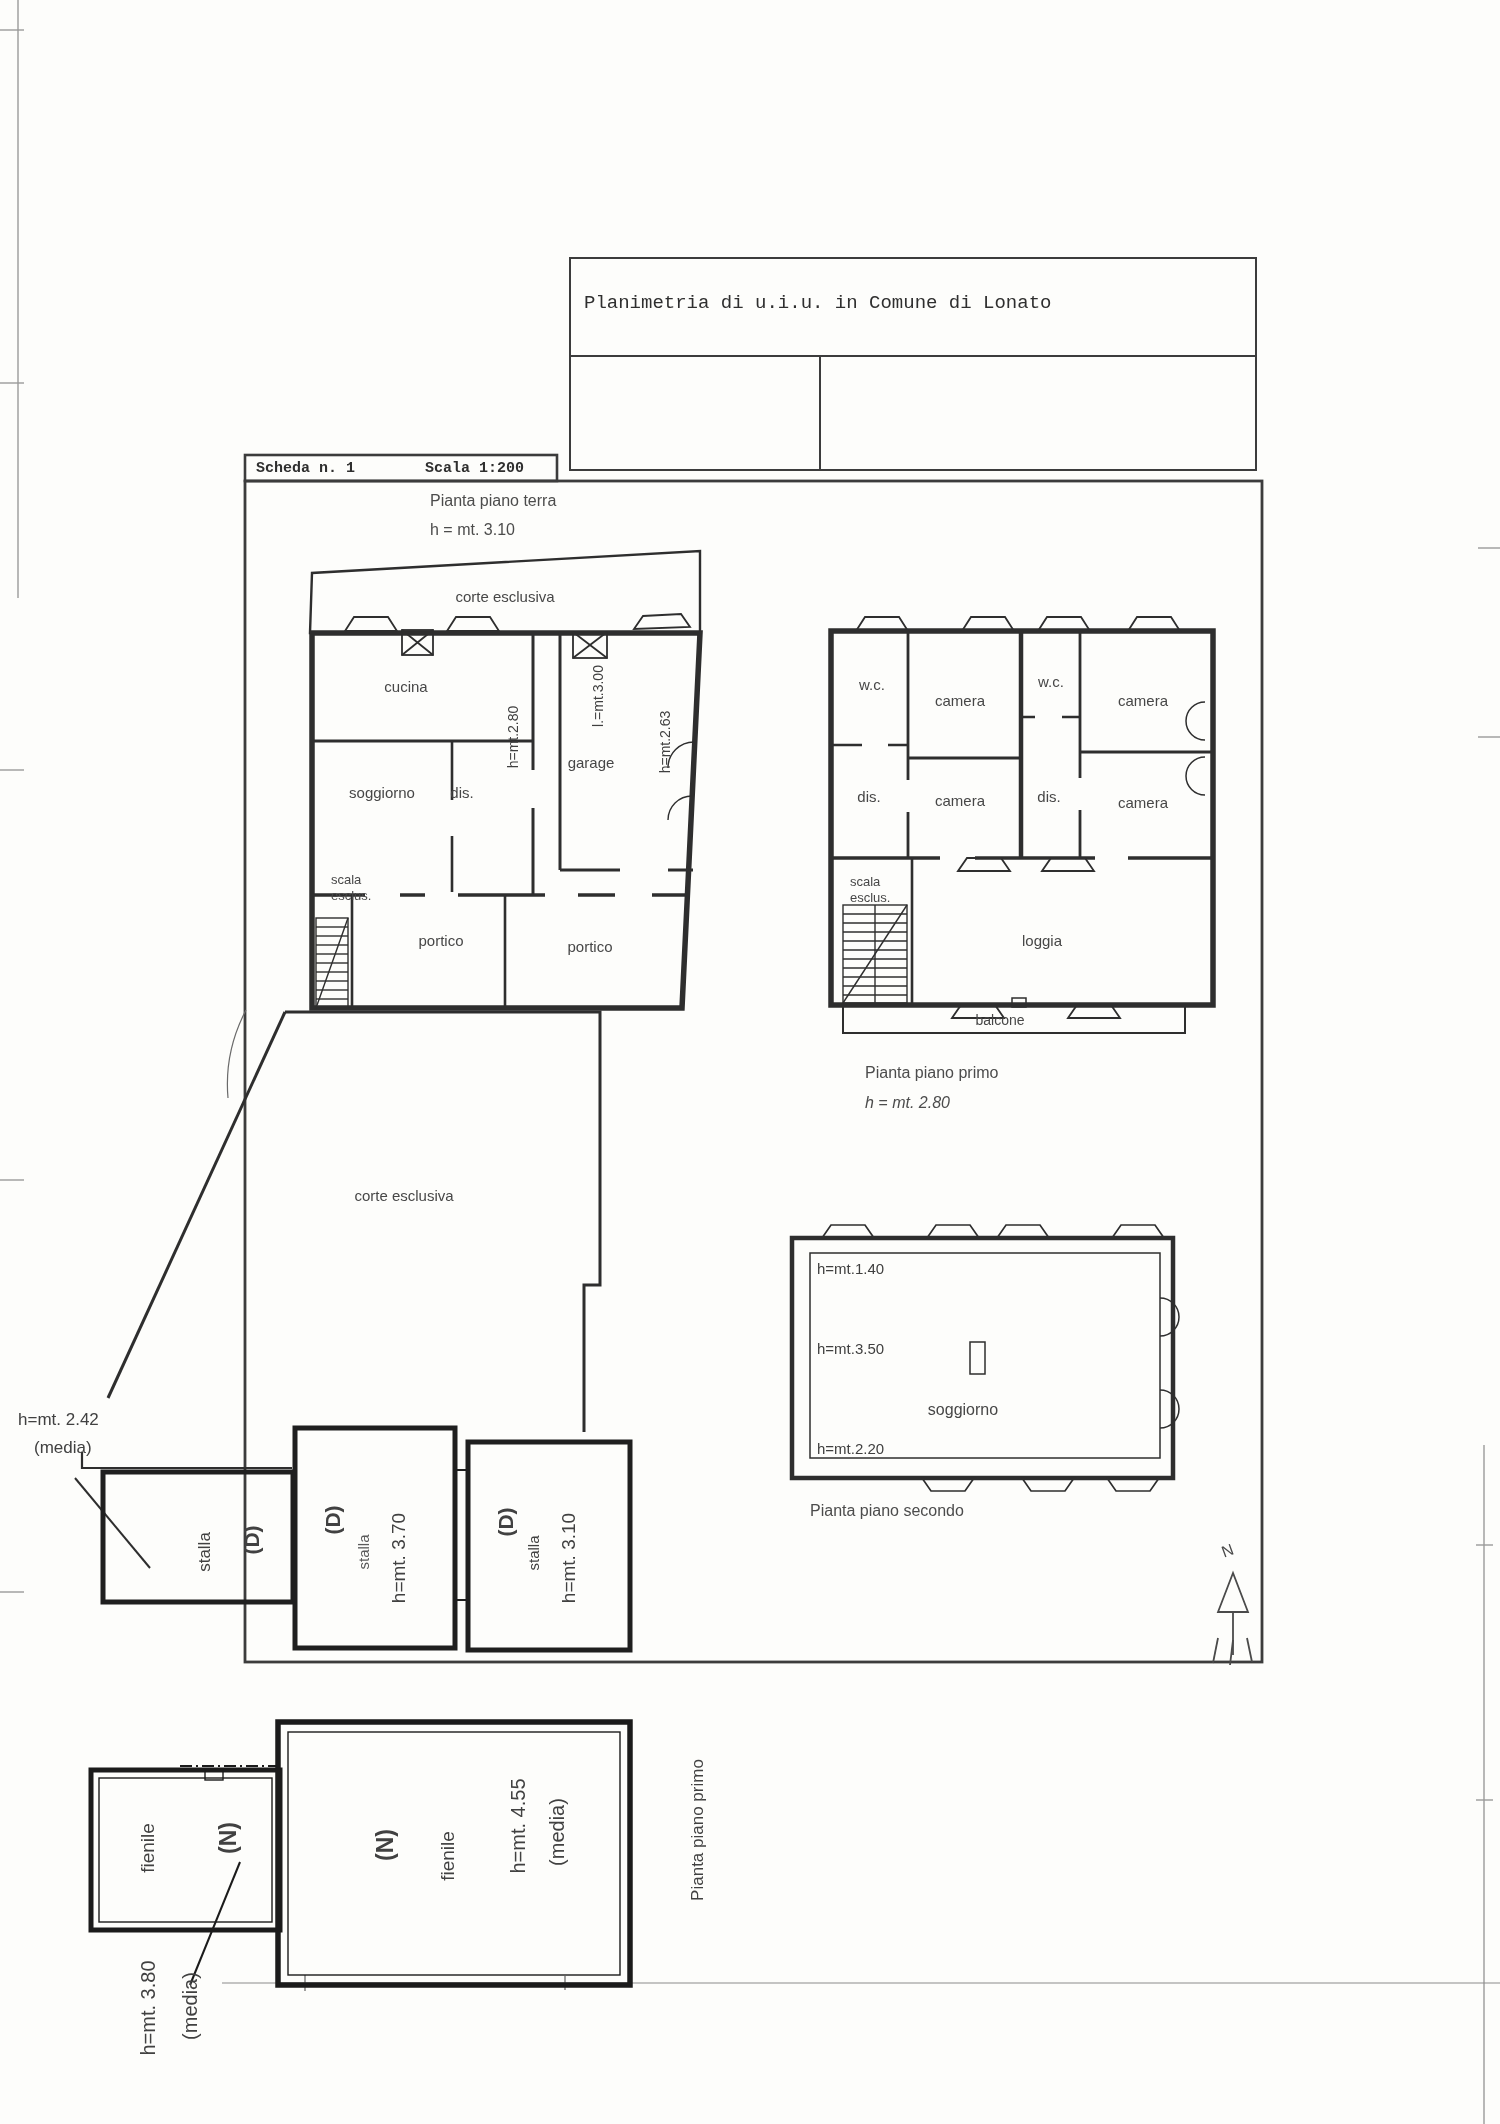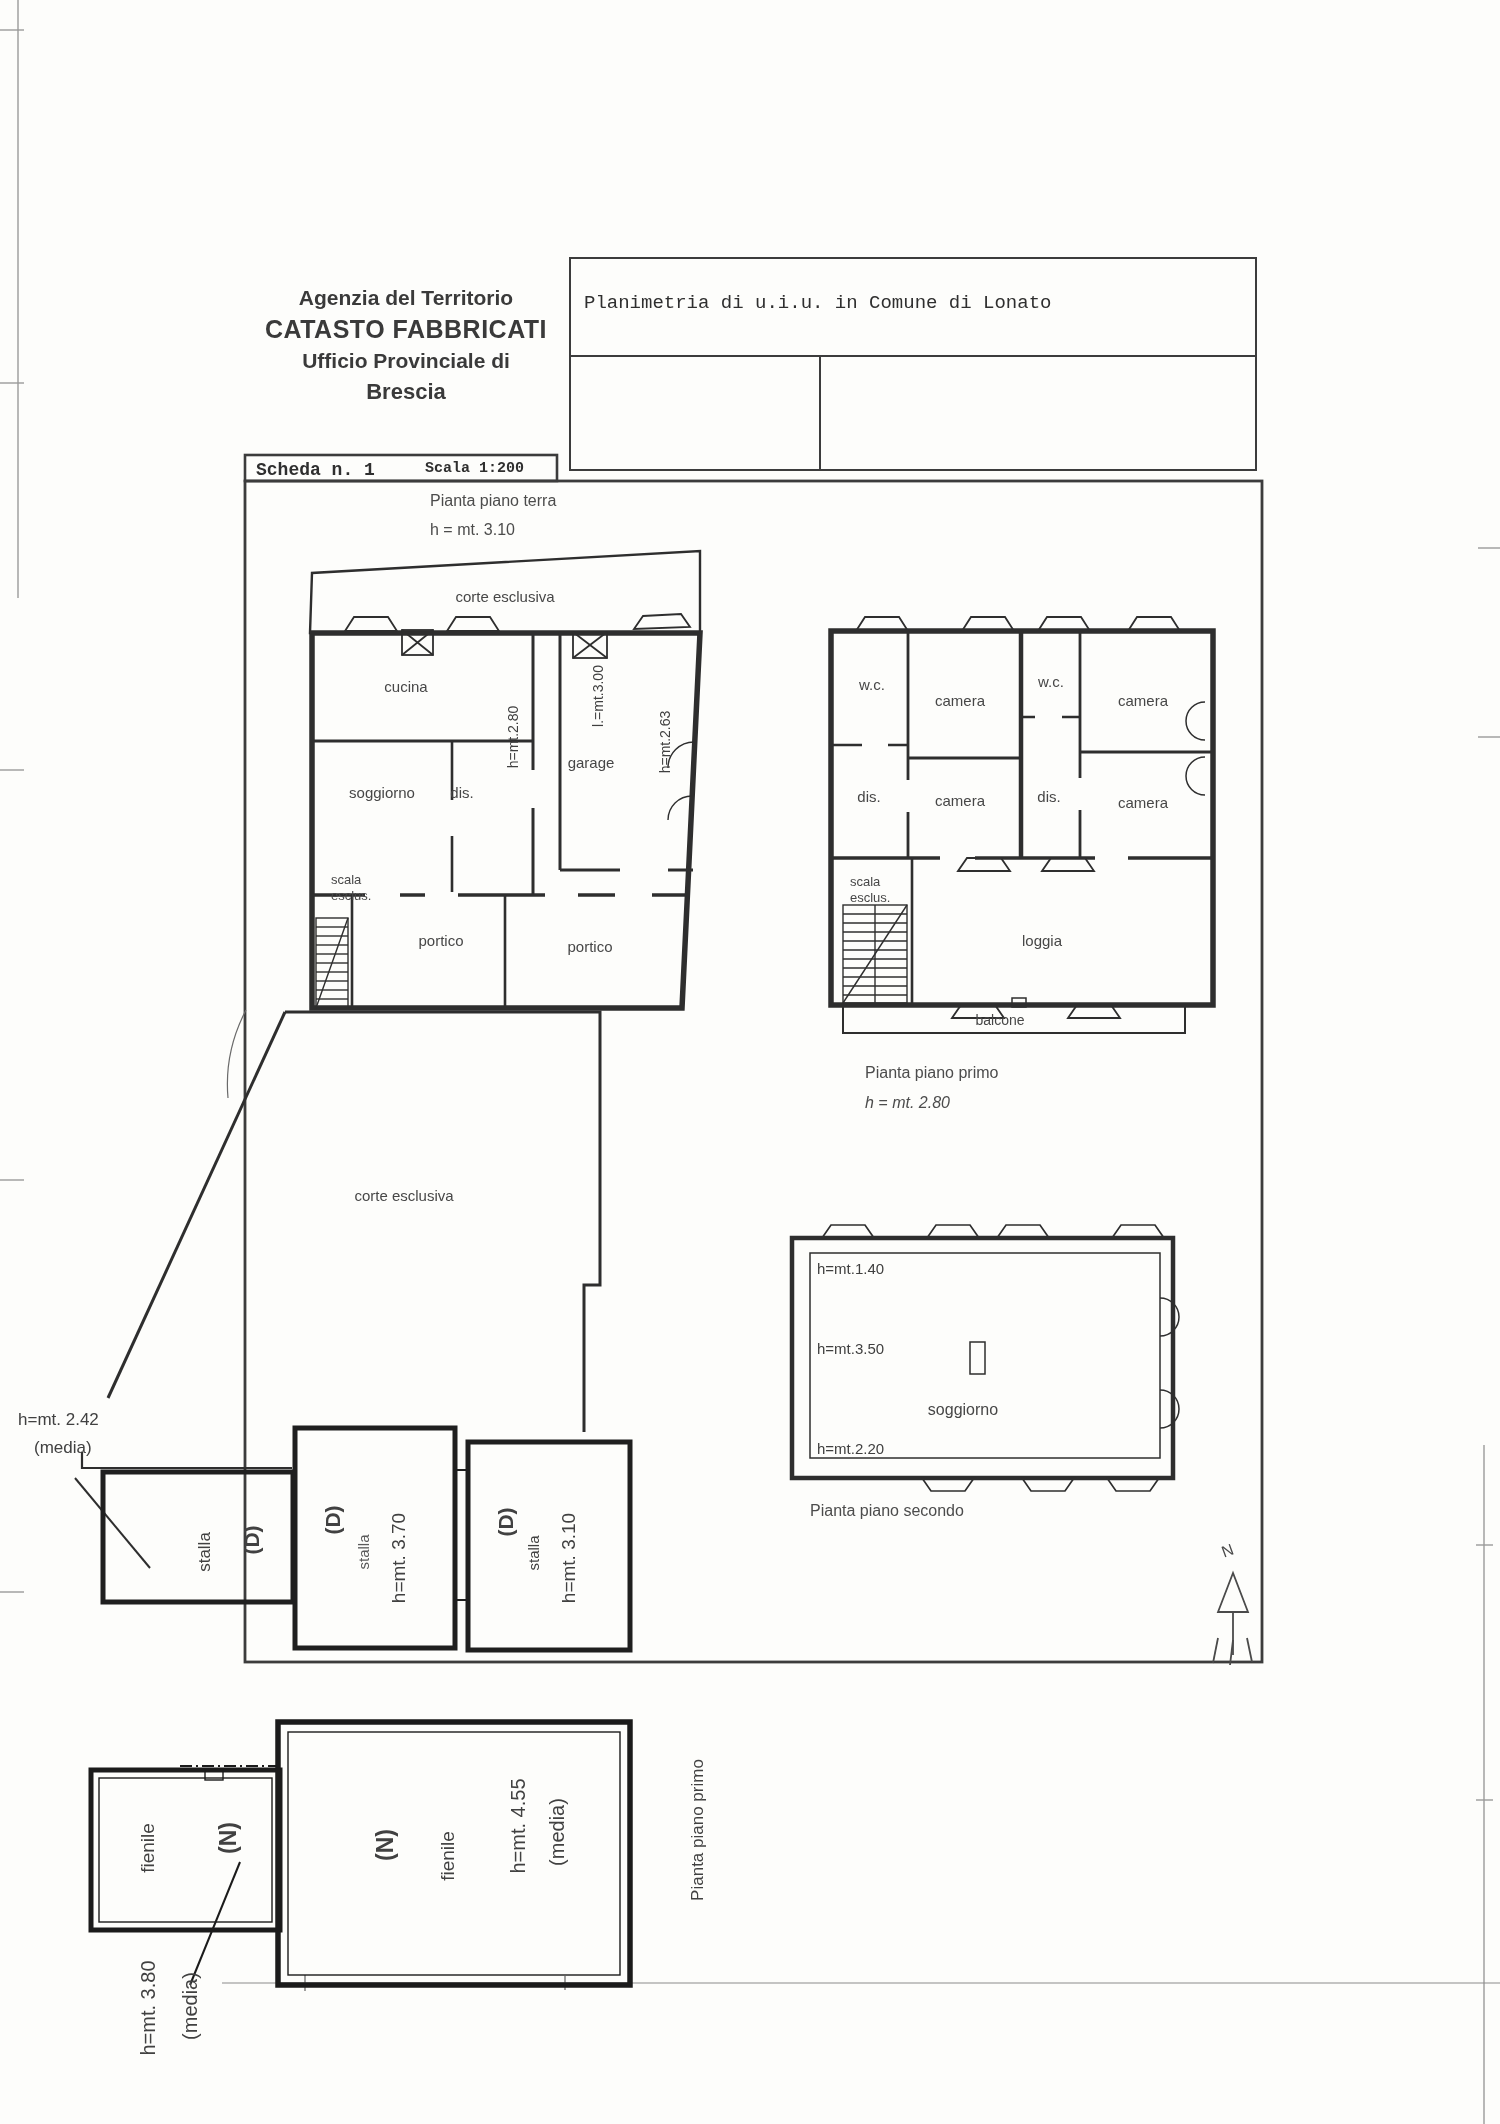--- a/index.html
+++ b/index.html
@@ -206,30 +206,24 @@
 
     <g stroke="#4a4a4a" stroke-width="1.8" fill="none">
       <polygon points="1233,1573 1218,1612 1248,1612"></polygon>
       <line x1="1233" y1="1612" x2="1233" y2="1655"></line>
       <line x1="1218" y1="1638" x2="1213" y2="1663"></line>
       <line x1="1233" y1="1640" x2="1230" y2="1665"></line>
       <line x1="1247" y1="1638" x2="1252" y2="1662"></line>
     </g>
   </svg>
 
-  <div class="hdr">
-    <div class="l1">Agenzia del Territorio</div>
-    <div class="l2">CATASTO FABBRICATI</div>
-    <div class="l3">Ufficio Provinciale di</div>
-    <div class="l4">Brescia</div>
-  </div>
 
   <div class="lab mono" style="left:584px;top:292px;font-size:19px;">Planimetria di u.i.u. in Comune di Lonato</div>
 
-  <div class="lab mono" style="left:256px;top:460px;font-size:18px;font-weight:700;">Scheda n. 1</div>
+  <div class="lab mono" style="left:256px;top:460px;font-size:15px;font-weight:700;">Scheda n. 1</div>
   <div class="lab mono" style="left:425px;top:460px;font-size:15px;font-weight:700;">Scala 1:200</div>
 
   <div class="lab title" style="left:430px;top:492px;">Pianta piano terra</div>
   <div class="lab title" style="left:430px;top:521px;">h = mt. 3.10</div>
   <div class="clab room" style="left:505px;top:596px;">corte esclusiva</div>
   <div class="clab room" style="left:406px;top:686px;">cucina</div>
   <div class="clab room" style="left:382px;top:792px;">soggiorno</div>
   <div class="clab room" style="left:462px;top:792px;">dis.</div>
   <div class="clab room" style="left:591px;top:762px;">garage</div>
   <div class="lab small" style="left:331px;top:872px;">scala</div>

